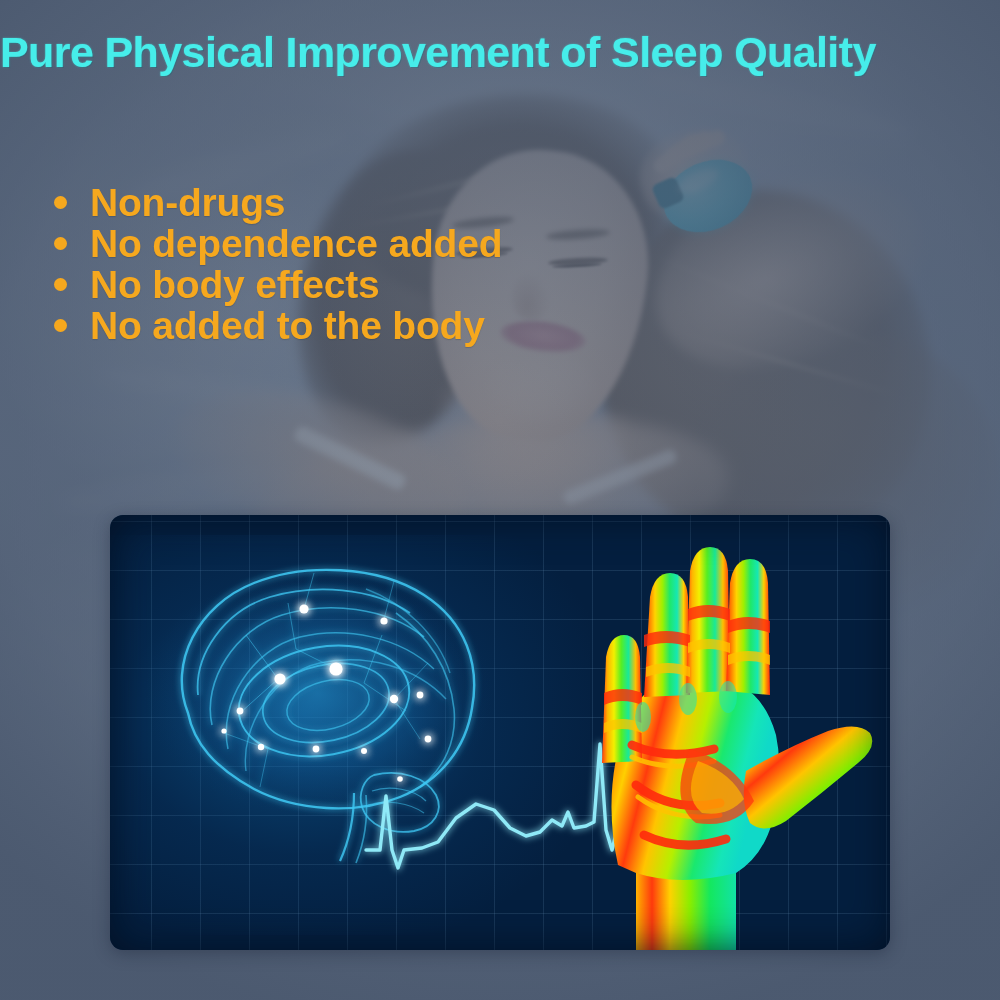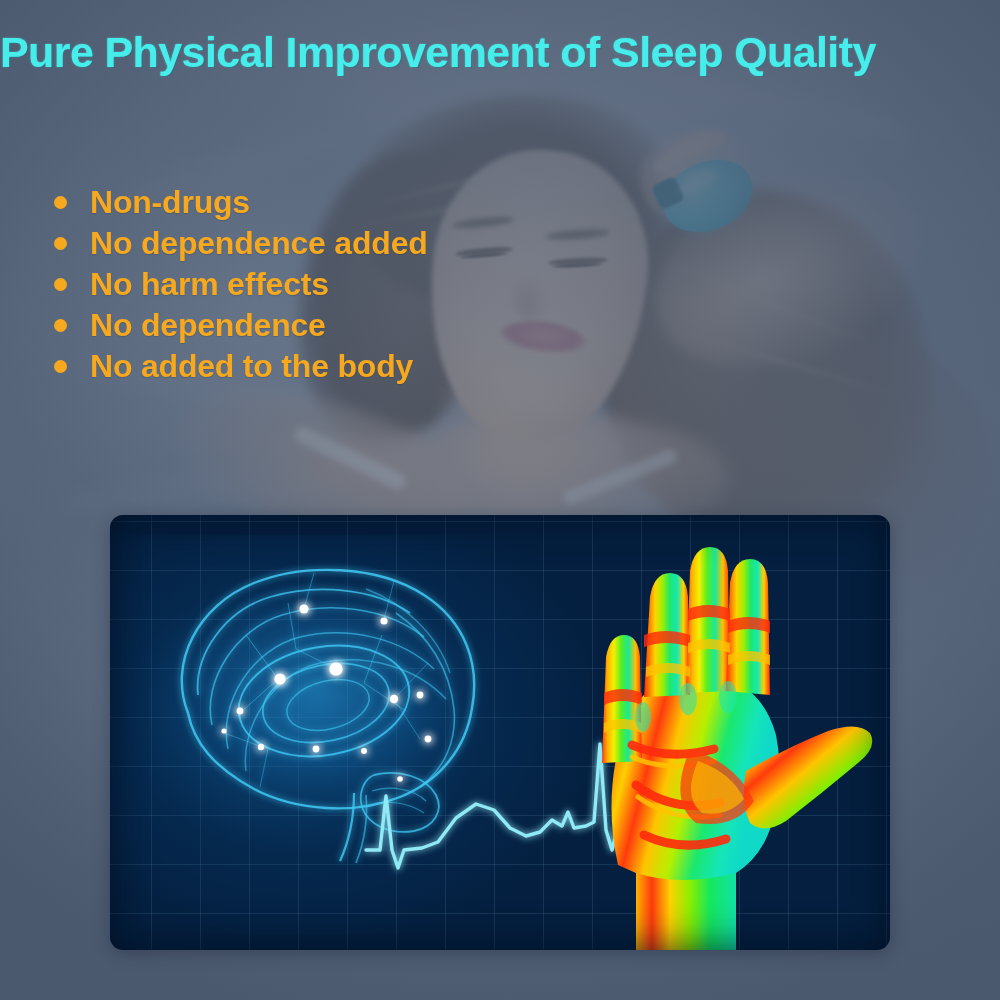--- a/index.html
+++ b/index.html
@@ -228,21 +228,21 @@
     display:flex;align-items:center;
     height:41px;
   }
   .bullet-dot{
     width:13px;height:13px;border-radius:50%;
     background:#f6a81e;
     flex:0 0 auto;
     margin-right:23px;
   }
   .bullet-text{
-    font-size:32px;
+    font-size:39px;
     font-weight:bold;
     color:#f6a81e;
     letter-spacing:-0.2px;
     white-space:nowrap;
     text-shadow:0 1px 1px rgba(40,50,65,0.25);
   }
 
   
   .panel{
     position:absolute;left:110px;top:515px;width:780px;height:435px;
@@ -348,25 +348,21 @@
     <li class="bullet-row">
       <span class="bullet-dot"></span>
       <span class="bullet-text">Non-drugs</span>
     </li>
     <li class="bullet-row">
       <span class="bullet-dot"></span>
       <span class="bullet-text">No dependence added</span>
     </li>
     <li class="bullet-row">
       <span class="bullet-dot"></span>
-      <span class="bullet-text">No harm effects</span>
-    </li>
-    <li class="bullet-row">
-      <span class="bullet-dot"></span>
-      <span class="bullet-text">No dependence</span>
+      <span class="bullet-text">No body effects</span>
     </li>
     <li class="bullet-row">
       <span class="bullet-dot"></span>
       <span class="bullet-text">No added to the body</span>
     </li>
   </ul>
 
   <div class="panel">
     <div class="panel-grid"></div>
     <div class="panel-glow"></div>

